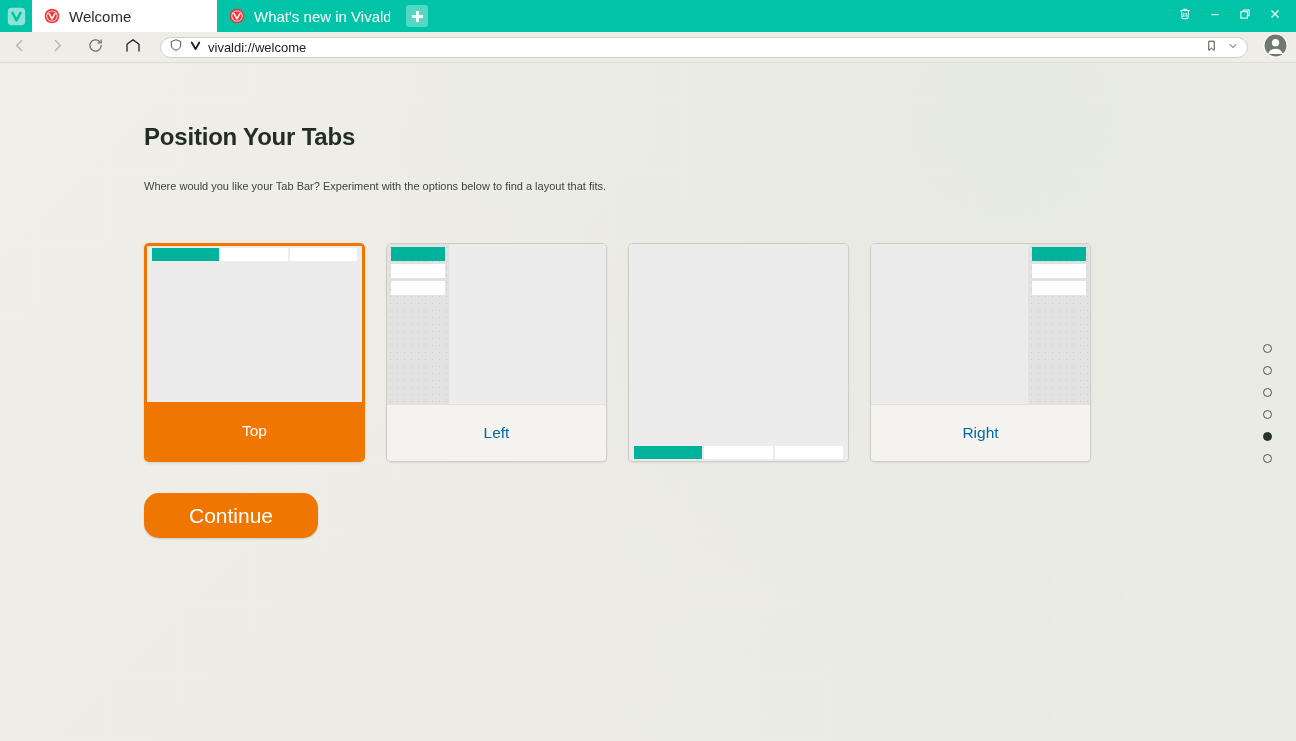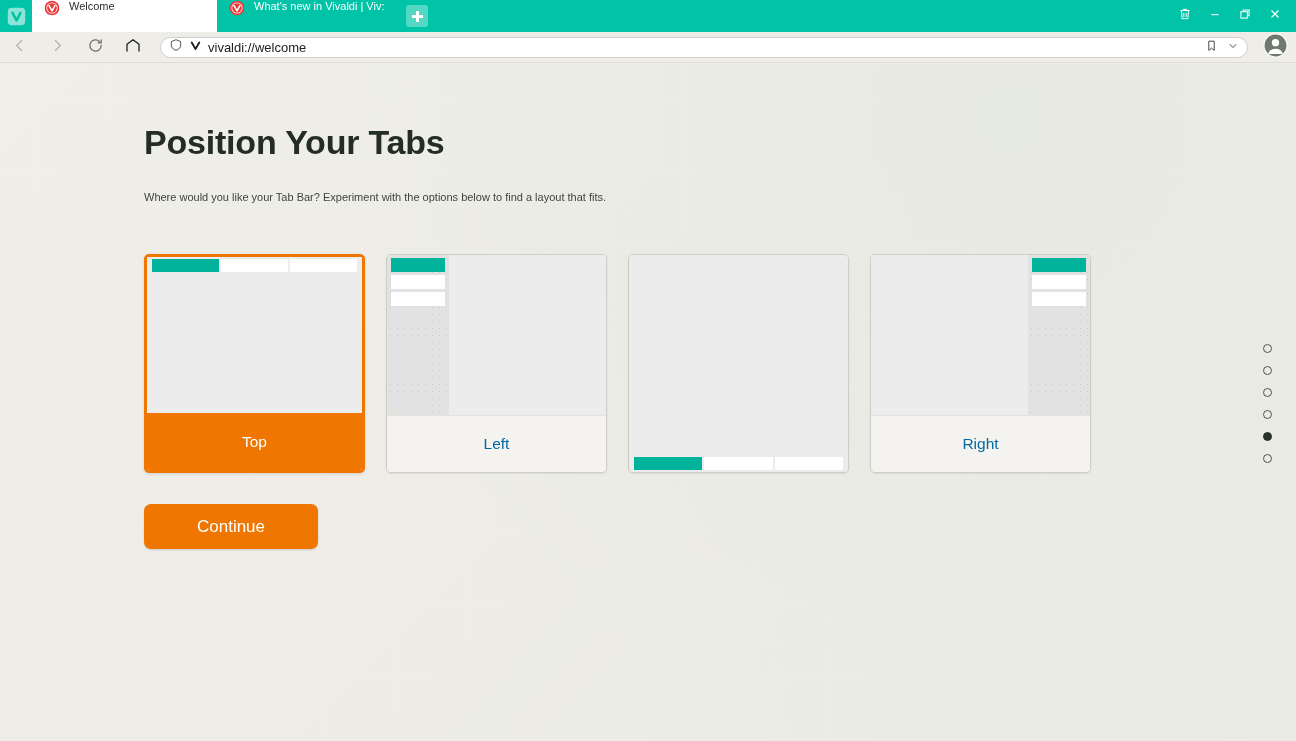--- a/index.html
+++ b/index.html
@@ -36,26 +36,27 @@
 
   .tabs-strip {
     display: flex;
     align-items: stretch;
     flex: 1 1 auto;
     min-width: 0;
   }
 
   .tab {
     display: flex;
+    align-items: center;
     gap: 9px;
     padding: 0 12px;
     width: 185px;
     flex: 0 0 185px;
     min-width: 0;
-    font-size: 11px;
+    font-size: 15px;
     position: relative;
   }
   .tab.active {
     background: #ffffff;
     color: #2b2b2b;
   }
   .tab.inactive {
     color: #ffffff;
   }
   .tab-favicon {
@@ -201,21 +202,21 @@
   }
 
   .content {
     position: absolute;
     left: 144px;
     top: 60px;
     right: 0;
   }
 
   .headline {
-    font-size: 34px;
+    font-size: 24px;
     font-weight: bold;
     color: #242d24;
     letter-spacing: -0.2px;
     line-height: 1.1;
   }
 
   .subtext {
     margin-top: 28px;
     font-size: 11px;
     color: #3c443c;
@@ -325,23 +326,23 @@
     border-top: none;
   }
 
   
   .continue-btn {
     margin-top: 31px;
     width: 174px;
     height: 45px;
     background: #ef7600;
     border: none;
-    border-radius: 7px;
+    border-radius: 15px;
     color: #ffffff;
-    font-size: 17px;
+    font-size: 21px;
     font-family: "Liberation Sans", sans-serif;
     cursor: pointer;
     box-shadow: 0 1px 2px rgba(0,0,0,0.14);
     display: flex;
     align-items: center;
     justify-content: center;
   }
 
   
   .pager {

